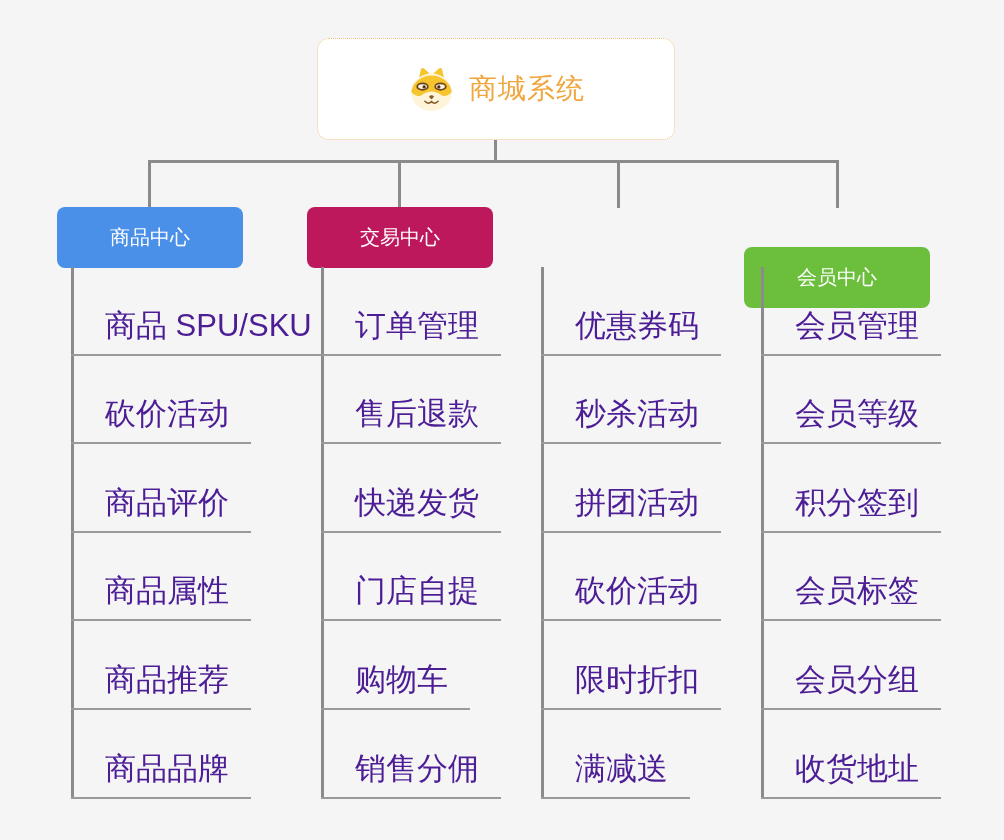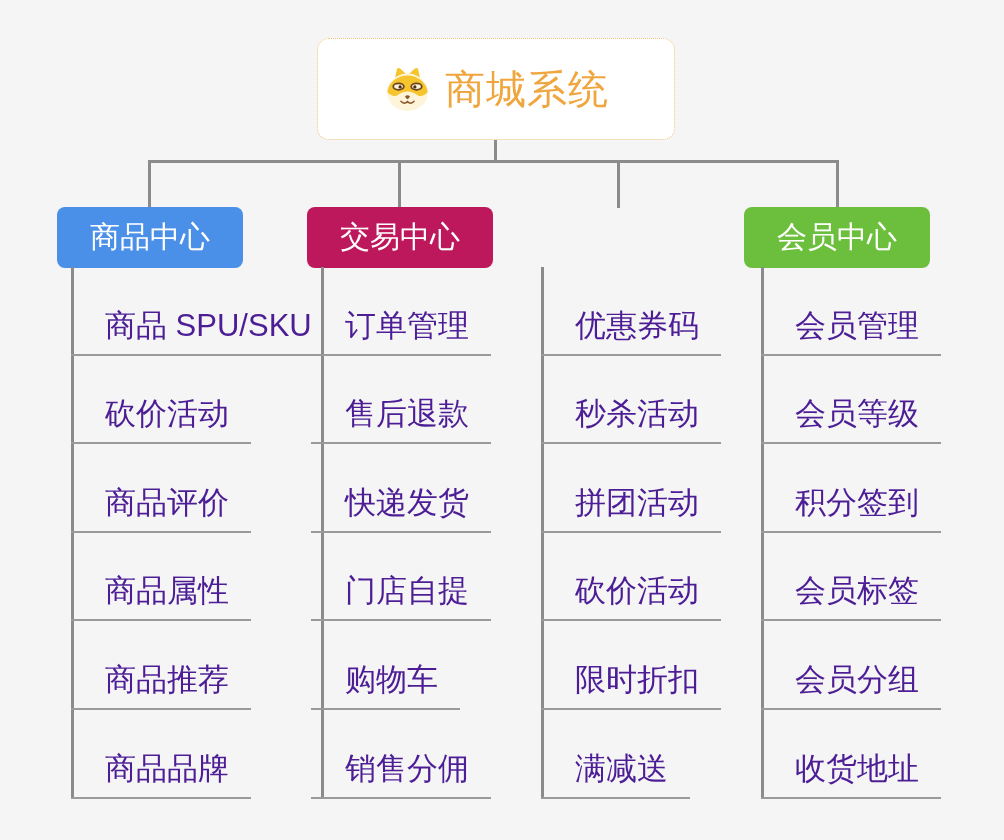--- a/index.html
+++ b/index.html
@@ -9,41 +9,41 @@
     font-family:"Liberation Sans","DejaVu Sans",sans-serif;
   }
   
   .root-node {
     position:absolute; left:317px; top:38px; width:358px; height:102px;
     box-sizing:border-box; background:#ffffff;
     border:1px dotted #eec27c; border-radius:12px;
     display:flex; align-items:center; justify-content:center; gap:13px;
     cursor:pointer;
   }
-  .root-title { font-size:40px; color:#f0a63e; letter-spacing:1px; white-space:nowrap; }
+  .root-title { font-size:28px; color:#f0a63e; letter-spacing:1px; white-space:nowrap; }
   
   .connector { position:absolute; background:#8b8b8b; }
   .conn-stem   { left:494px; top:140px; width:3px; height:21px; }
   .conn-hline  { left:148px; top:160px; width:691px; height:3px; }
   .conn-drop   { top:160px; width:3px; height:48px; }
   .drop-1 { left:148px; } .drop-2 { left:398px; } .drop-3 { left:617px; } .drop-4 { left:836px; }
   
   .branch {
     position:absolute; top:207px; width:186px; height:61px;
-    border-radius:8px; color:#ffffff; font-size:30px;
+    border-radius:8px; color:#ffffff; font-size:20px;
     display:flex; align-items:center; justify-content:center;
     cursor:pointer; white-space:nowrap;
   }
-  .branch-1 { left:57px; } .branch-2 { left:307px; } .branch-3 { left:526px; } .branch-4 { left:744px; }
+  .branch-1 { left:57px; } .branch-2 { left:307px; } .branch-3 { left:526px; } .branch-4 { left:744px;margin-top:40px; }
   
   .trunk { position:absolute; top:267px; width:3px; height:532px; background:#8b8b8b; }
   .trunk-1 { left:71px; } .trunk-2 { left:321px; } .trunk-3 { left:541px; } .trunk-4 { left:761px; }
   
   .column { position:absolute; top:267px; }
-  .col-1 { left:71px; } .col-2 { left:311px; } .col-3 { left:541px; } .col-4 { left:761px; }
+  .col-1 { left:71px; } .col-2 { left:321px; } .col-3 { left:541px; } .col-4 { left:761px; }
   .leaf {
     width:max-content; min-width:130px; height:88.6px; box-sizing:border-box;
     display:flex; align-items:flex-end;
     padding:0 22px 7px 34px;
     border-bottom:2px solid #9a9a9a;
     font-size:31px; color:#4c1d95; white-space:nowrap;
     cursor:pointer;
   }
 </style>
 </head>

